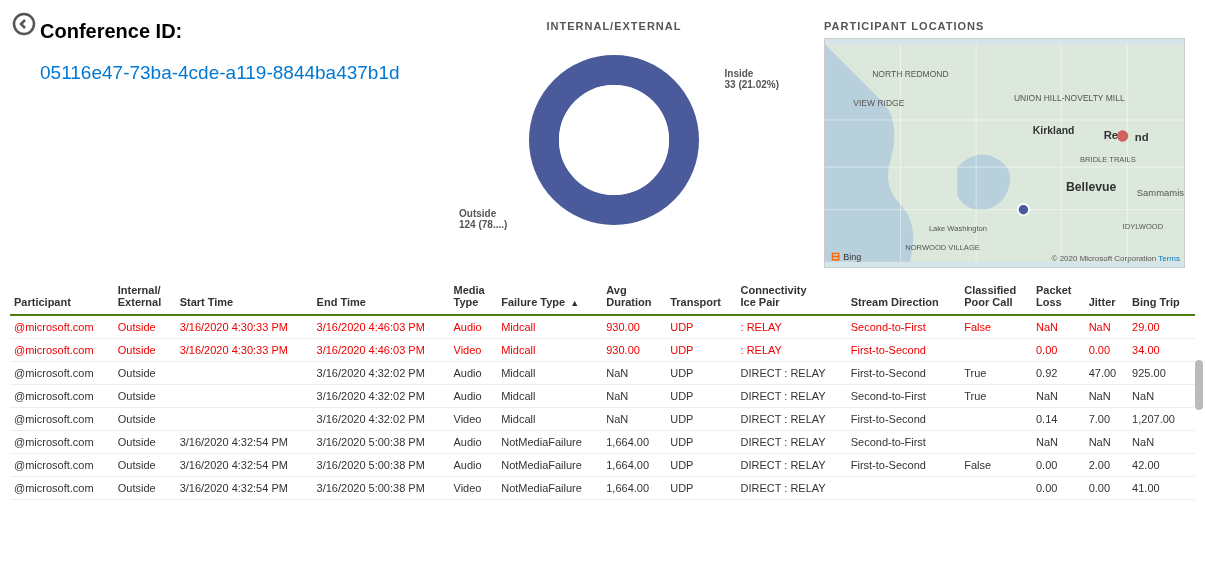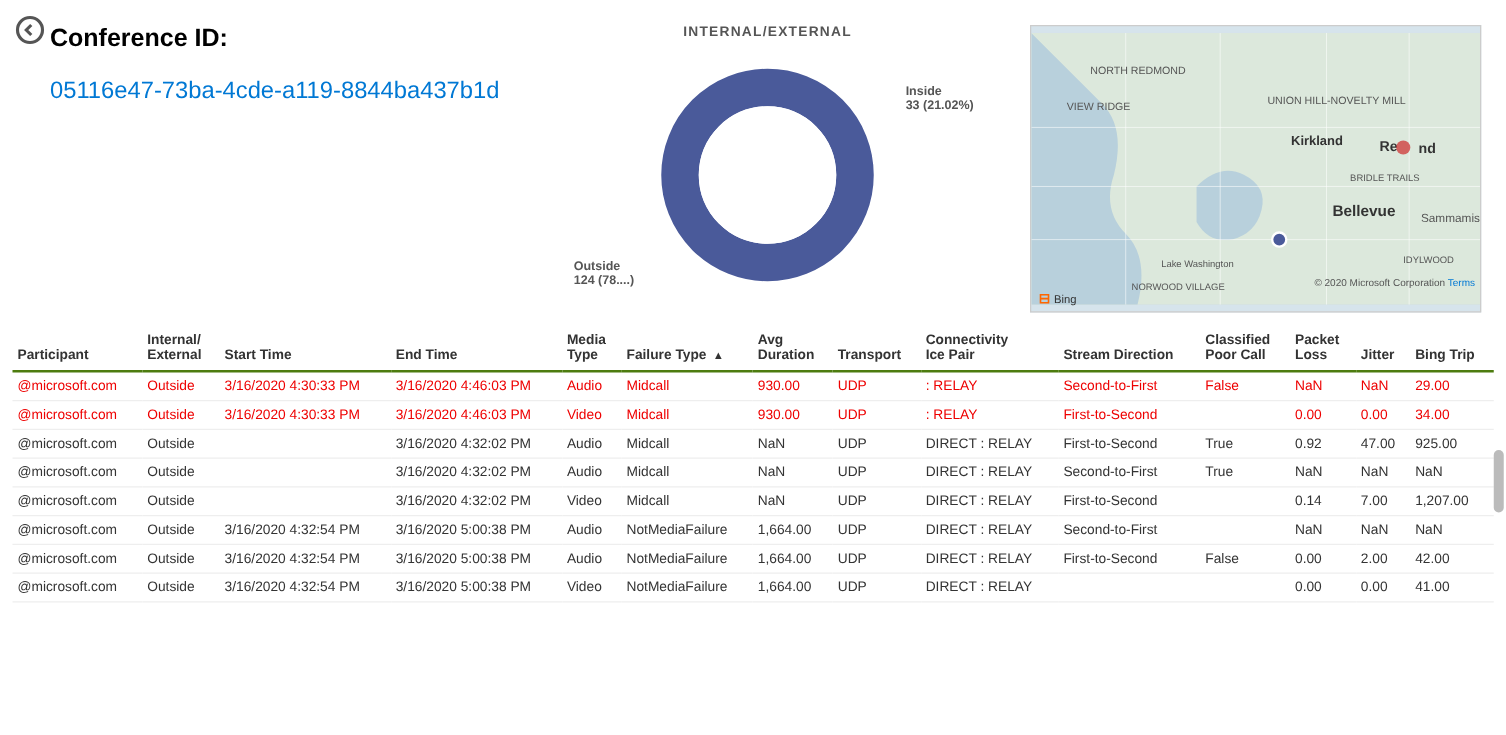--- a/index.html
+++ b/index.html
@@ -18,21 +18,21 @@
 
     .chart-section { flex: 0 0 300px; display: flex; flex-direction: column; align-items: center; margin-left: 24px; }
     .chart-title { font-size: 11px; font-weight: 600; letter-spacing: 1px; color: #555; margin-bottom: 8px; text-transform: uppercase; }
 
     .map-section { flex: 1; display: flex; flex-direction: column; }
     .map-title { font-size: 11px; font-weight: 600; letter-spacing: 1px; color: #555; margin-bottom: 6px; text-transform: uppercase; }
     .map-placeholder { width: 100%; height: 230px; background: #d6e4ec; position: relative; overflow: hidden; border: 1px solid #ccc; }
     .map-placeholder svg { width: 100%; height: 100%; }
     .bing-badge { position: absolute; bottom: 4px; left: 6px; font-size: 9px; color: #333; display: flex; align-items: center; gap: 3px; }
     .bing-icon { font-weight: 700; font-size: 11px; color: #ff6600; }
-    .map-copyright { position: absolute; bottom: 18px; right: 4px; font-size: 8px; color: #555; margin-top: 12px; }
+    .map-copyright { position: absolute; bottom: 4px; right: 4px; font-size: 8px; color: #555; margin-top: 12px; }
     .map-copyright a { color: #0078d4; text-decoration: none; }
 
     .table-section { padding: 0 10px; }
     table { width: 100%; border-collapse: collapse; font-size: 11px; }
     thead tr th { border-bottom: 2px solid #4d7c0f; padding: 6px 6px 6px 4px; text-align: left; font-weight: 600; font-size: 11px; color: #333; vertical-align: bottom; white-space: nowrap; }
     tbody tr td { padding: 5px 6px 5px 4px; border-bottom: 1px solid #eee; vertical-align: middle; white-space: nowrap; }
     .row-highlight td { color: #e00; }
     .link-blue { color: #0078d4; }
     .sort-arrow { display: inline-block; margin-left: 2px; font-size: 9px; }
   </style>
@@ -72,20 +72,21 @@
           <span>33 (21.02%)</span>
         </div>
         <div style="position:absolute; bottom:10px; left:-55px; font-size:10px; color:#555; white-space:nowrap;">
           <span>Outside</span><br>
           <span>124 (78....)</span>
         </div>
       </div>
     </div>
 
     <div class="map-section" style="margin-left:40px;">
+      <div class="map-title">PARTICIPANT LOCATIONS</div>
       <div class="map-placeholder">
         
         <svg viewBox="0 0 380 230" xmlns="http://www.w3.org/2000/svg">
 
           <rect width="380" height="230" fill="#cdd9e0"></rect>
 
           <path d="M0,0 L380,0 L380,230 L0,230 Z" fill="#dce8dc"></path>
 
           <path d="M60,60 Q80,80 70,120 Q60,150 80,170 Q100,190 90,230 L0,230 L0,0 Z" fill="#b8d0dc"></path>
           <path d="M140,130 Q160,110 180,120 Q200,130 195,150 Q190,170 170,175 Q150,178 140,160 Z" fill="#b8d0dc"></path>

